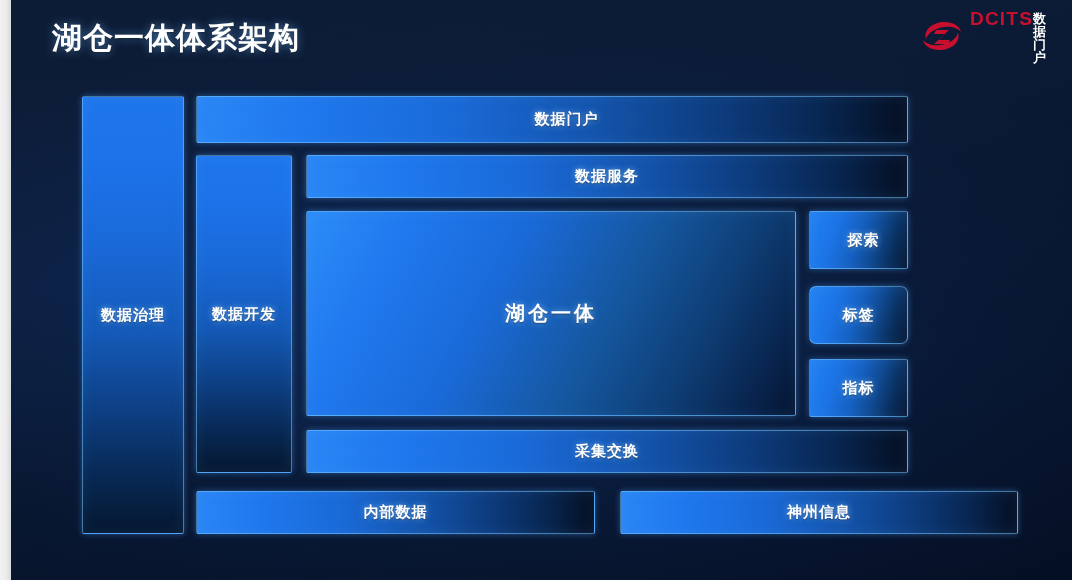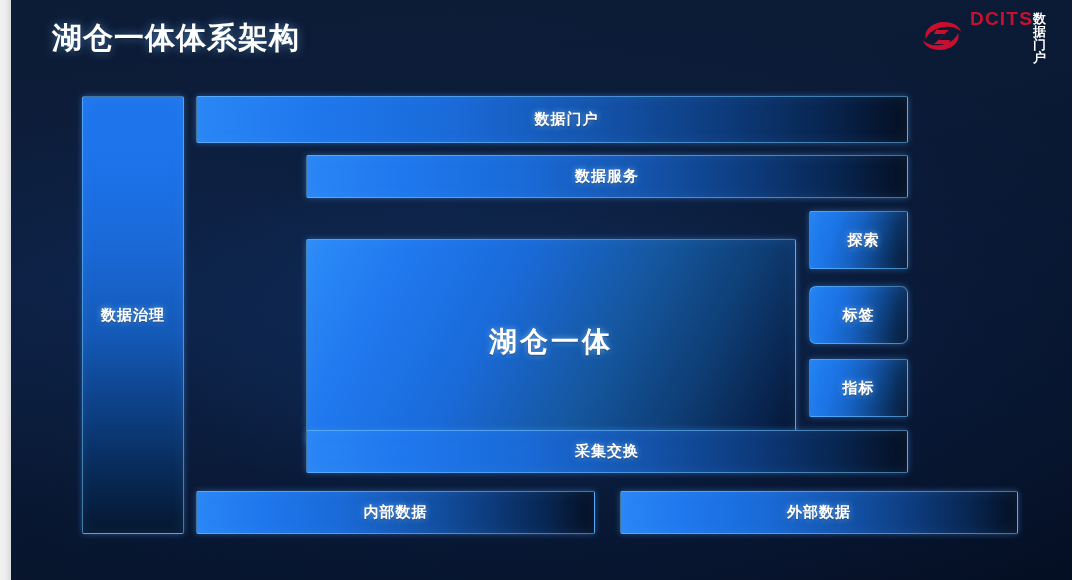--- a/index.html
+++ b/index.html
@@ -100,21 +100,21 @@
       #2d8cf8 0%, #2079ee 18%, #1a6ad9 38%,
       #15579f 60%, #0e3d74 78%, #08234c 92%, #051530 100%);
   }
   
   .g-chip {
     background: linear-gradient(108deg,
       #2282f2 0%, #1c74e6 26%, #1661c2 48%,
       #104a92 66%, #0a3161 82%, #06152f 100%);
   }
 
-  .blk.big { font-size: 28px; letter-spacing: 3px; margin-top: 28px; }
+  .blk.big { font-size: 20px; letter-spacing: 3px; }
   .blk.col { writing-mode: horizontal-tb; }
 </style>
 </head>
 <body>
 
 <div id="slide">
 
   <div id="left-rail"></div>
 
   <div id="title">湖仓一体体系架构</div>
@@ -128,33 +128,34 @@
       </g>
     </svg>
     <div id="logo-text">
       <span id="logo-en">DCITS</span>
       <span id="logo-cn">数据门户</span>
     </div>
   </div>
 
   <div class="blk col g-vert" style="left:82px; top:96px; width:102px; height:438px;">数据治理</div>
 
+  <div class="blk col g-vert" style="left:196px; top:155px; width:96px; height:318px;">数据开发</div>
 
   <div class="blk g-horz" style="left:196px; top:96px; width:712px; height:47px;padding-left:29px;">数据门户</div>
 
   <div class="blk g-horz" style="left:306px; top:155px; width:602px; height:43px;">数据服务</div>
 
   <div class="blk big g-diag" style="left:306px; top:211px; width:490px; height:205px;">湖仓一体</div>
 
   <div class="blk g-chip" style="left:809px; top:211px; width:99px; height:58px;padding-left:10px;">探索</div>
 
   <div class="blk g-chip" style="left:809px; top:286px; width:99px; height:58px;border-radius:7px;">标签</div>
 
   <div class="blk g-chip" style="left:809px; top:359px; width:99px; height:58px;">指标</div>
 
   <div class="blk g-horz" style="left:306px; top:430px; width:602px; height:43px;">采集交换</div>
 
   <div class="blk g-horz" style="left:196px; top:491px; width:399px; height:43px;">内部数据</div>
 
-  <div class="blk g-horz" style="left:620px; top:491px; width:398px; height:43px;">外部数据</div>
+  <div class="blk g-horz" style="left:620px; top:491px; width:398px; height:43px;">神州信息</div>
 
 
 </div>
 
 </body></html>

